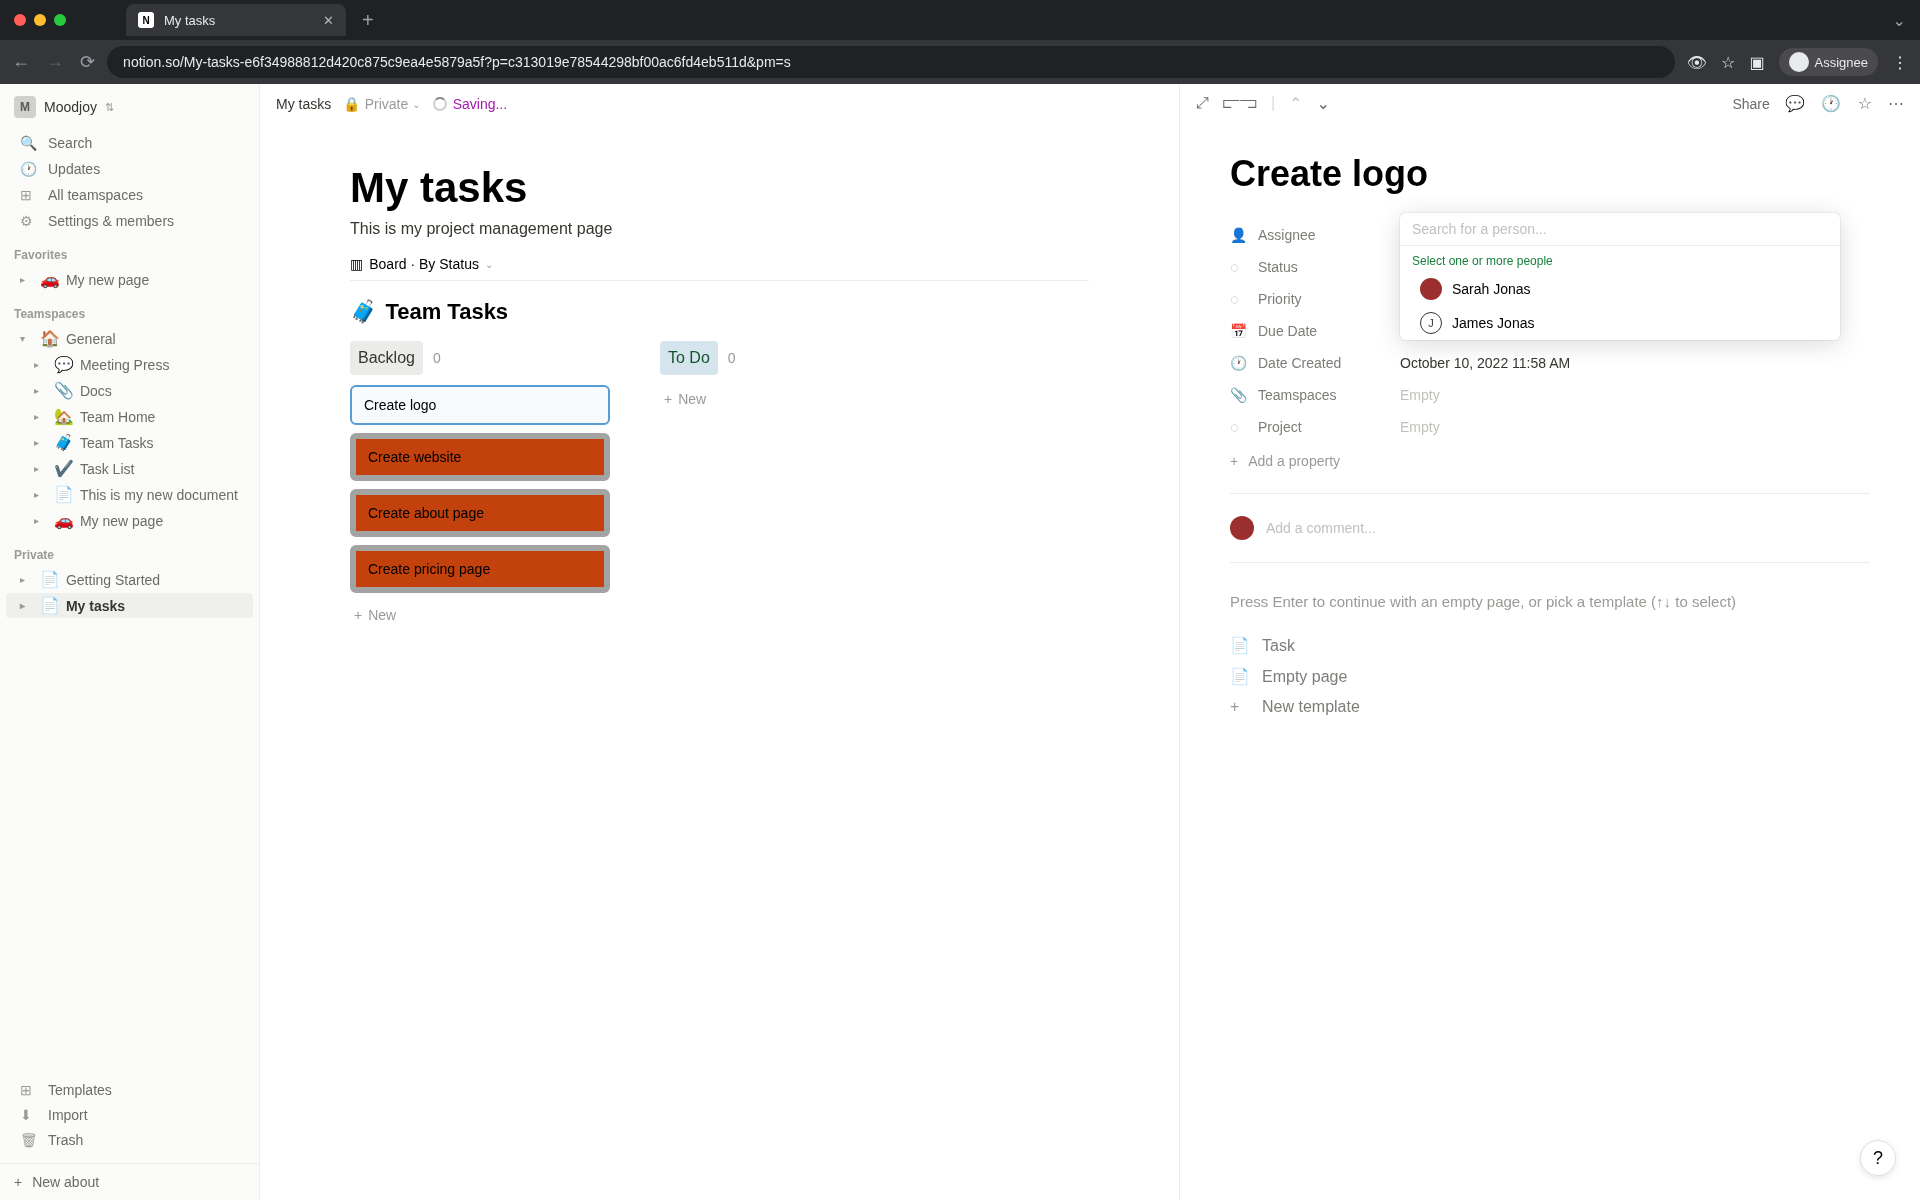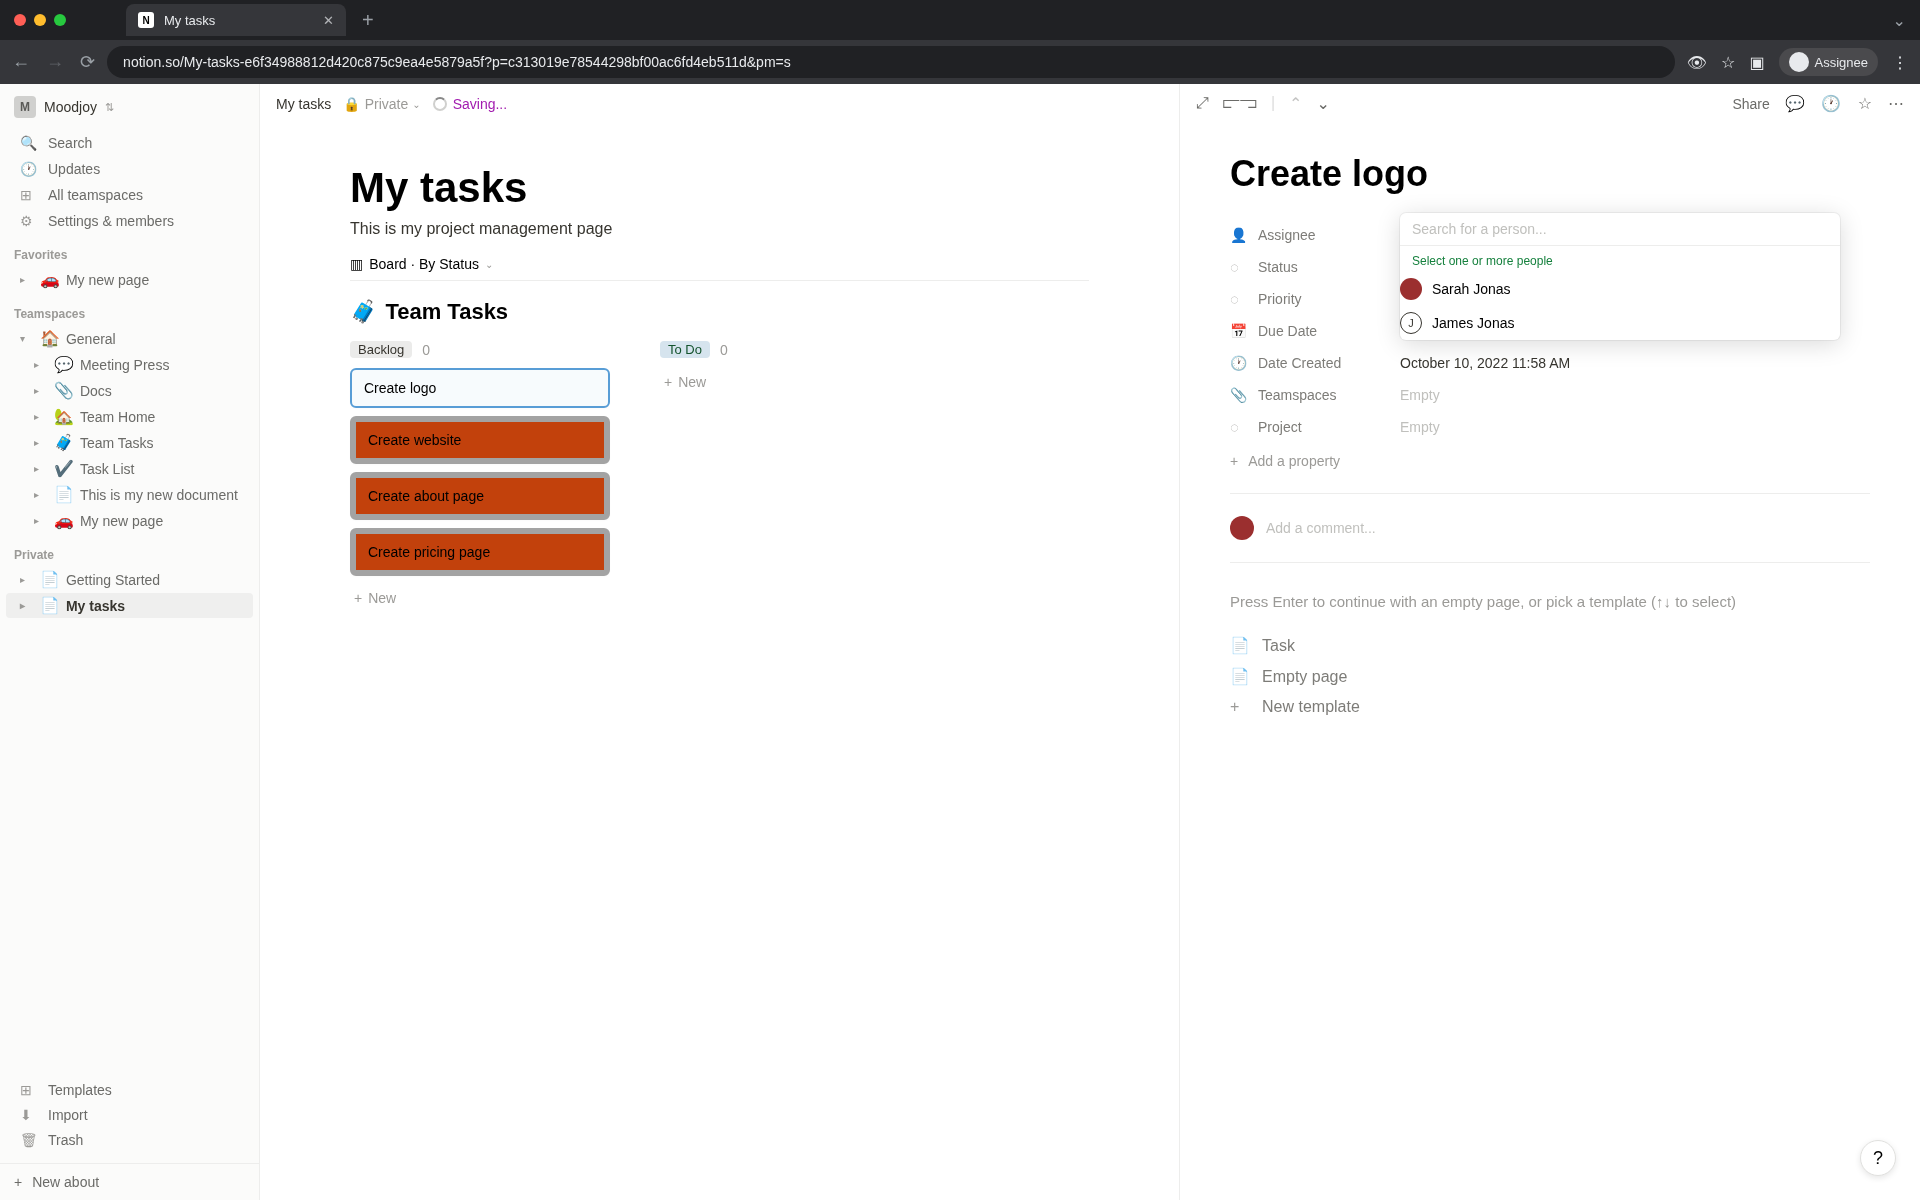--- a/index.html
+++ b/index.html
@@ -47,21 +47,21 @@
 .spinner { width: 14px; height: 14px; border: 2px solid #d0d0ce; border-top-color: #888; border-radius: 50%; }
 .board-content { padding: 40px 90px; }
 .page-title { font-size: 42px; font-weight: 700; margin-bottom: 8px; }
 .page-desc { font-size: 16px; color: #37352f; margin-bottom: 18px; }
 .view-tabs { display: flex; align-items: center; gap: 8px; border-bottom: 1px solid #ededec; padding-bottom: 8px; margin-bottom: 18px; font-size: 14px; }
 .view-tabs .view-tab { display: flex; align-items: center; gap: 6px; font-weight: 500; }
 .db-title { font-size: 22px; font-weight: 700; display: flex; align-items: center; gap: 8px; margin-bottom: 16px; }
 .board-cols { display: flex; gap: 50px; }
 .status-col { min-width: 260px; }
 .status-head { display: flex; align-items: center; gap: 10px; margin-bottom: 10px; font-size: 14px; }
-.status-pill { padding: 1px 8px; border-radius: 4px; font-size: 13px; }
+.status-pill { padding: 8px 8px; border-radius: 4px; font-size: 16px; }
 .pill-backlog { background: #ebebea; color: #37352f; }
 .pill-todo { background: #d6e4ee; color: #14532d; }
 .count { color: #9b9a97; }
 .card { border: 6px solid #a3a3a3; border-radius: 6px; padding: 10px 12px; margin-bottom: 8px; font-size: 14px; background: #c2410c; cursor: pointer; box-shadow: 0 1px 2px rgba(0,0,0,0.02); }
 .card.selected { border: 2px solid #589dd6; background: #f7fbfd; }
 .new-card { color: #9b9a97; display: flex; align-items: center; gap: 6px; padding: 6px 4px; font-size: 14px; cursor: pointer; }
 
 
 .detail { width: 740px; padding: 0; }
 .detail-top { display: flex; align-items: center; padding: 10px 16px; gap: 14px; color: #6b6b68; }
@@ -81,21 +81,21 @@
 .comment-ph { color: #c0c0bd; font-size: 14px; }
 .template-hint { color: #9b9a97; font-size: 15px; margin: 30px 0 20px; }
 .template-item { display: flex; align-items: center; gap: 12px; padding: 6px 0; color: #7d7c78; font-size: 16px; cursor: pointer; }
 
 
 .person-popup { position: absolute; background: #fff; border-radius: 6px; box-shadow: 0 4px 24px rgba(0,0,0,0.15), 0 0 0 1px rgba(0,0,0,0.05); width: 440px; z-index: 100; }
 .person-search { padding: 8px 12px; border-bottom: 1px solid #ededec; }
 .person-search input { width: 100%; border: none; outline: none; font-size: 14px; color: #37352f; }
 .person-search input::placeholder { color: #c0c0bd; }
 .person-hint { padding: 8px 12px 4px; font-size: 12px; color: #15803d; font-weight: 500; }
-.person-opt { display: flex; align-items: center; gap: 10px; padding: 6px 0; cursor: pointer; font-size: 14px; }
+.person-opt { display: flex; align-items: center; gap: 10px; padding: 6px 20px; cursor: pointer; font-size: 14px; }
 .person-av { width: 22px; height: 22px; border-radius: 50%; display: flex; align-items: center; justify-content: center; font-size: 11px; }
 .av-sarah { background: #9b2f2f; }
 .av-james { background: #fff; border: 1.5px solid #37352f; color: #37352f; font-weight: 500; }
 
 
 .help-btn { position: fixed; bottom: 24px; right: 24px; width: 36px; height: 36px; border-radius: 50%; background: #fff; border: 1px solid #e0e0de; display: flex; align-items: center; justify-content: center; font-size: 18px; box-shadow: 0 2px 6px rgba(0,0,0,0.1); cursor: pointer; }
 </style>
 </head>
 <body>
 

